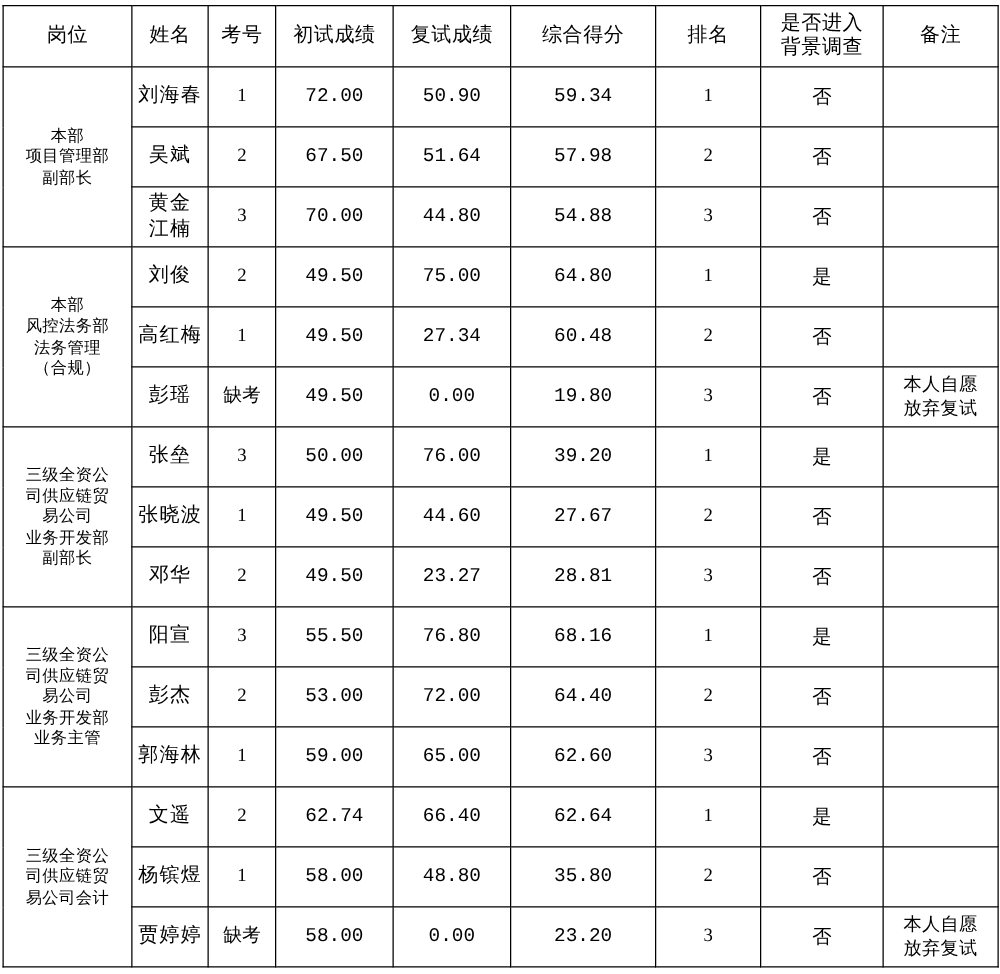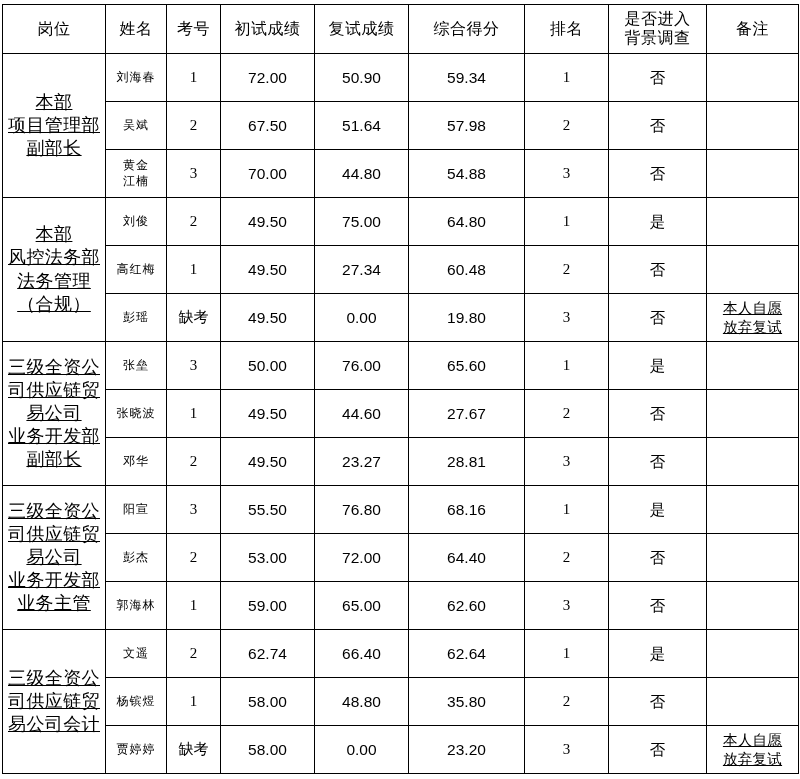--- a/index.html
+++ b/index.html
@@ -39,47 +39,45 @@
   thead th {
     font-size: 16px;
     height: 44px;
     letter-spacing: 0.5px;
   }
   thead th.two-line {
     line-height: 1.18;
     padding: 1px 0;
   }
   td.post-cell {
-    font-size: 18px;
+    font-size: 13px;
     line-height: 1.5;
     letter-spacing: 0.4px;
-    text-decoration: underline;
   }
   td.name-cell {
-    font-size: 12px;
+    font-size: 16px;
     letter-spacing: 1px;
   }
   td.num-cell {
     font-size: 15px;
   }
   td.score-cell {
     font-size: 15.5px;
-    font-family: Liberation Sans, sans-serif;
+    font-family: Liberation Mono, monospace;
   }
   td.rank-cell {
     font-size: 15px;
   }
   td.bg-cell {
     font-size: 15.5px;
   }
   td.remark-cell {
     font-size: 14.5px;
     line-height: 1.45;
     letter-spacing: 0.3px;
-    text-decoration: underline;
   }
   tbody tr {
     height: 48px;
   }
   .col-post    { width: 103px; }
   .col-name    { width: 61px; }
   .col-exam    { width: 54px; }
   .col-first   { width: 94px; }
   .col-second  { width: 94px; }
   .col-total   { width: 116px; }
@@ -219,21 +217,21 @@
             <span class="nowrap-line">三级全资公</span>
             <span class="nowrap-line">司供应链贸</span>
             <span class="nowrap-line">易公司</span>
             <span class="nowrap-line">业务开发部</span>
             <span class="nowrap-line">副部长</span>
           </td>
           <td class="name-cell">张垒</td>
           <td class="num-cell">3</td>
           <td class="score-cell">50.00</td>
           <td class="score-cell">76.00</td>
-          <td class="score-cell">65.60</td>
+          <td class="score-cell">39.20</td>
           <td class="rank-cell">1</td>
           <td class="bg-cell">是</td>
           <td class="remark-cell"></td>
         </tr>
         <tr>
           <td class="name-cell">张晓波</td>
           <td class="num-cell">1</td>
           <td class="score-cell">49.50</td>
           <td class="score-cell">44.60</td>
           <td class="score-cell">27.67</td>

